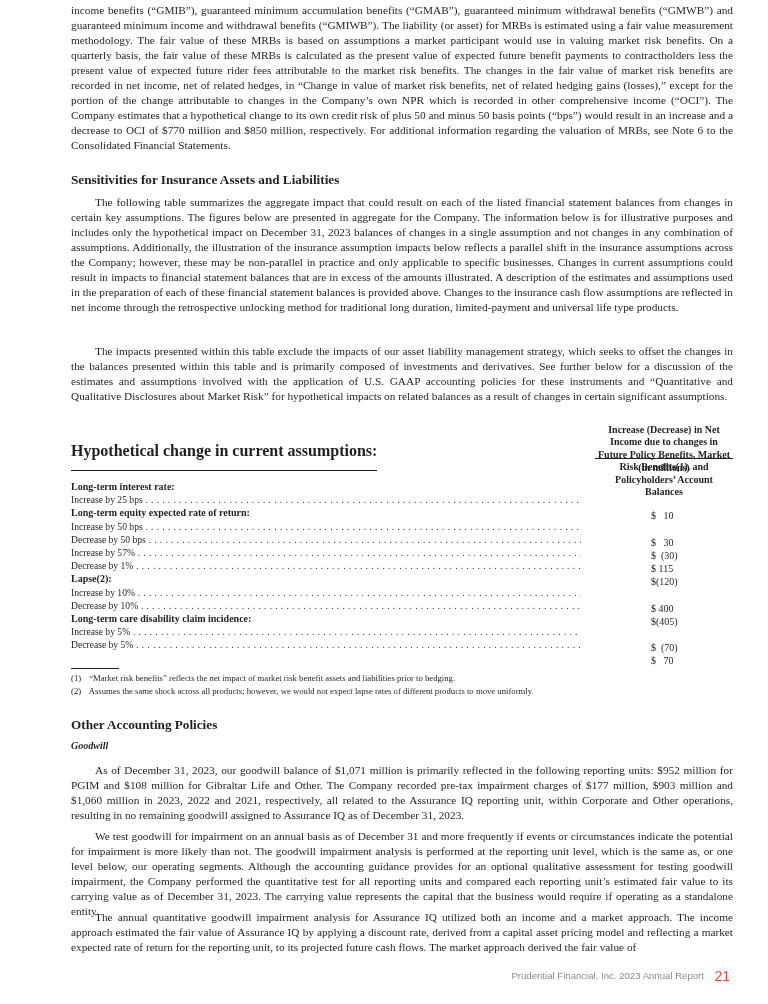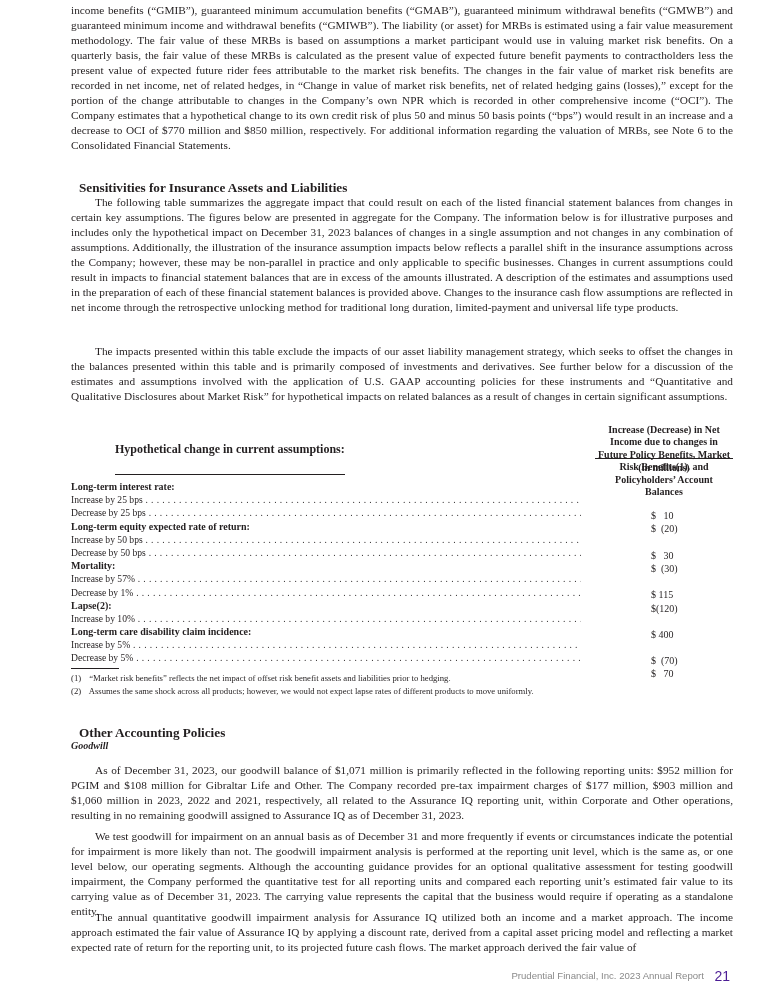--- a/index.html
+++ b/index.html
@@ -2,29 +2,29 @@
 <html><head>
 <meta charset="utf-8">
 <style>
   html, body { margin: 0; padding: 0; background: #ffffff; }
   body { width: 768px; height: 1004px; position: relative; overflow: hidden;
          font-family: "Liberation Serif", "DejaVu Serif", serif; color: #231f20; }
   .page { position: absolute; left: 71px; top: 0; width: 662px; }
   p.body { margin: 0; font-size: 11.3px; line-height: 15.05px; text-align: justify; }
   p.indent { text-indent: 24px; }
   #p-mrb { position: absolute; top: 3px; left: 0; width: 662px; }
-  h2.sec { position: absolute; left: 0; margin: 8px; font-size: 13.2px; font-weight: bold; }
+  h2.sec { position: absolute; left: 0; margin: 0; font-size: 13.2px; font-weight: bold; }
   h3.sub { position: absolute; left: 0; margin: 0; font-size: 10px; font-weight: bold; font-style: italic; }
   #h-sens { top: 172px; }
   #p-sens1 { position: absolute; top: 195px; left: 0; width: 662px; }
   #p-sens2 { position: absolute; top: 344px; left: 0; width: 662px; }
   
   #tbl { position: absolute; top: 384px; left: 0; width: 662px; }
-  .th-left { position: absolute; left: 0; top: 58px; font-size: 12px; font-weight: bold;
-             padding-bottom: 17px; border-bottom: 1.3px solid #231f20; white-space: nowrap; margin-left: 44px; }
+  .th-left { position: absolute; left: 0; top: 58px; font-size: 16px; font-weight: bold;
+             padding-bottom: 10px; border-bottom: 1.3px solid #231f20; white-space: nowrap; }
   .th-right { position: absolute; left: 524px; width: 138px; top: 0; text-align: center;
               font-size: 10px; font-weight: bold; line-height: 12.4px; margin-top: 40px; }
   .th-rule { position: absolute; left: 524px; width: 138px; top: 74px; height: 0;
              border-top: 1.6px solid #231f20; }
   .th-units { position: absolute; left: 524px; width: 138px; top: 78px; text-align: center;
               font-size: 10px; font-weight: bold; }
   .rows { position: absolute; top: 96px; left: 0; width: 662px; }
   .grp { font-size: 10px; font-weight: bold; height: 13.2px; line-height: 13.2px; white-space: nowrap; }
   .row { position: relative; height: 13.2px; line-height: 13.2px; font-size: 9.6px; white-space: nowrap; }
   .row .lbl { position: absolute; left: 0; top: 0; width: 510px; overflow: hidden; }
@@ -36,21 +36,21 @@
   #fn1 { top: 673px; }
   #fn2 { top: 686px; }
   #h-other { top: 717px; }
   #h-goodwill { top: 740px; }
   #p-gw1 { position: absolute; top: 763px; left: 0; width: 662px; }
   #p-gw2 { position: absolute; top: 829px; left: 0; width: 662px; }
   #p-gw3 { position: absolute; top: 910px; left: 0; width: 662px; }
   .footer { position: absolute; right: 38px; top: 966px; white-space: nowrap;
             font-family: "Liberation Sans", "DejaVu Sans", sans-serif; color: #8a8a8a; }
   .footer .ft-text { font-size: 9.6px; vertical-align: middle; }
-  .footer .ft-page { font-size: 14px; color: #4c1d95; margin-left: 6px; vertical-align: middle; }
+  .footer .ft-page { font-size: 14px; color: #ef4444; margin-left: 6px; vertical-align: middle; }
 </style>
 </head>
 <body>
 
 <div class="page">
   <p class="body" id="p-mrb">income benefits (“GMIB”), guaranteed minimum accumulation benefits (“GMAB”), guaranteed minimum withdrawal benefits (“GMWB”) and guaranteed minimum income and withdrawal benefits (“GMIWB”). The liability (or asset) for MRBs is estimated using a fair value measurement methodology. The fair value of these MRBs is based on assumptions a market participant would use in valuing market risk benefits. On a quarterly basis, the fair value of these MRBs is calculated as the present value of expected future benefit payments to contractholders less the present value of expected future rider fees attributable to the market risk benefits. The changes in the fair value of market risk benefits are recorded in net income, net of related hedges, in “Change in value of market risk benefits, net of related hedging gains (losses),” except for the portion of the change attributable to changes in the Company’s own NPR which is recorded in other comprehensive income (“OCI”). The Company estimates that a hypothetical change to its own credit risk of plus 50 and minus 50 basis points (“bps”) would result in an increase and a decrease to OCI of $770 million and $850 million, respectively. For additional information regarding the valuation of MRBs, see Note 6 to the Consolidated Financial Statements.</p>
 
   <h2 class="sec" id="h-sens">Sensitivities for Insurance Assets and Liabilities</h2>
   <p class="body indent" id="p-sens1">The following table summarizes the aggregate impact that could result on each of the listed financial statement balances from changes in certain key assumptions. The figures below are presented in aggregate for the Company. The information below is for illustrative purposes and includes only the hypothetical impact on December 31, 2023 balances of changes in a single assumption and not changes in any combination of assumptions. Additionally, the illustration of the insurance assumption impacts below reflects a parallel shift in the insurance assumptions across the Company; however, these may be non-parallel in practice and only applicable to specific businesses. Changes in current assumptions could result in impacts to financial statement balances that are in excess of the amounts illustrated. A description of the estimates and assumptions used in the preparation of each of these financial statement balances is provided above. Changes to the insurance cash flow assumptions are reflected in net income through the retrospective unlocking method for traditional long duration, limited-payment and universal life type products.</p>
   <p class="body indent" id="p-sens2">The impacts presented within this table exclude the impacts of our asset liability management strategy, which seeks to offset the changes in the balances presented within this table and is primarily composed of investments and derivatives. See further below for a discussion of the estimates and assumptions involved with the application of U.S. GAAP accounting policies for these instruments and “Quantitative and Qualitative Disclosures about Market Risk” for hypothetical impacts on related balances as a result of changes in certain significant assumptions.</p>
@@ -60,67 +60,66 @@
     <div class="th-right">Increase (Decrease) in Net Income due to changes in Future Policy Benefits, Market Risk Benefits(1), and Policyholders’ Account Balances</div>
     <div class="th-rule"></div>
     <div class="th-units">(in millions)</div>
 
     <div class="rows">
       <div class="grp">Long-term interest rate:</div>
       <div class="row">
         <span class="lbl">Increase by 25 bps</span>
         <span class="val">$   10</span>
       </div>
-      <div class="row">
-        <span class="lbl">Decrease by 25 bps</span>
-        <span class="val">$  (20)</span>
-      </div>
 
       <div class="grp">Long-term equity expected rate of return:</div>
       <div class="row">
         <span class="lbl">Increase by 50 bps</span>
         <span class="val">$   30</span>
       </div>
       <div class="row">
         <span class="lbl">Decrease by 50 bps</span>
         <span class="val">$  (30)</span>
       </div>
 
-      <div class="grp">Mortality:</div>
       <div class="row">
         <span class="lbl">Increase by 57%</span>
         <span class="val">$ 115</span>
       </div>
       <div class="row">
         <span class="lbl">Decrease by 1%</span>
         <span class="val">$(120)</span>
       </div>
 
       <div class="grp">Lapse(2):</div>
       <div class="row">
         <span class="lbl">Increase by 10%</span>
         <span class="val">$ 400</span>
+      </div>
+      <div class="row">
+        <span class="lbl">Decrease by 10%</span>
+        <span class="val">$(405)</span>
       </div>
 
       <div class="grp">Long-term care disability claim incidence:</div>
       <div class="row">
         <span class="lbl">Increase by 5%</span>
         <span class="val">$  (70)</span>
       </div>
       <div class="row">
         <span class="lbl">Decrease by 5%</span>
         <span class="val">$   70</span>
       </div>
     </div>
   </div>
 
   <div class="fn-rule"></div>
   <div class="fn" id="fn1">
     <span class="num">(1)</span>
-    <span>“Market risk benefits” reflects the net impact of offset risk benefit assets and liabilities prior to hedging.</span>
+    <span>“Market risk benefits” reflects the net impact of market risk benefit assets and liabilities prior to hedging.</span>
   </div>
   <div class="fn" id="fn2">
     <span class="num">(2)</span>
     <span>Assumes the same shock across all products; however, we would not expect lapse rates of different products to move uniformly.</span>
   </div>
 
   <h2 class="sec" id="h-other">Other Accounting Policies</h2>
   <h3 class="sub" id="h-goodwill">Goodwill</h3>
   <p class="body indent" id="p-gw1">As of December 31, 2023, our goodwill balance of $1,071 million is primarily reflected in the following reporting units: $952 million for PGIM and $108 million for Gibraltar Life and Other. The Company recorded pre-tax impairment charges of $177 million, $903 million and $1,060 million in 2023, 2022 and 2021, respectively, all related to the Assurance IQ reporting unit, within Corporate and Other operations, resulting in no remaining goodwill assigned to Assurance IQ as of December 31, 2023.</p>
   <p class="body indent" id="p-gw2">We test goodwill for impairment on an annual basis as of December 31 and more frequently if events or circumstances indicate the potential for impairment is more likely than not. The goodwill impairment analysis is performed at the reporting unit level, which is the same as, or one level below, our operating segments. Although the accounting guidance provides for an optional qualitative assessment for testing goodwill impairment, the Company performed the quantitative test for all reporting units and compared each reporting unit’s estimated fair value to its carrying value as of December 31, 2023. The carrying value represents the capital that the business would require if operating as a standalone entity.</p>

